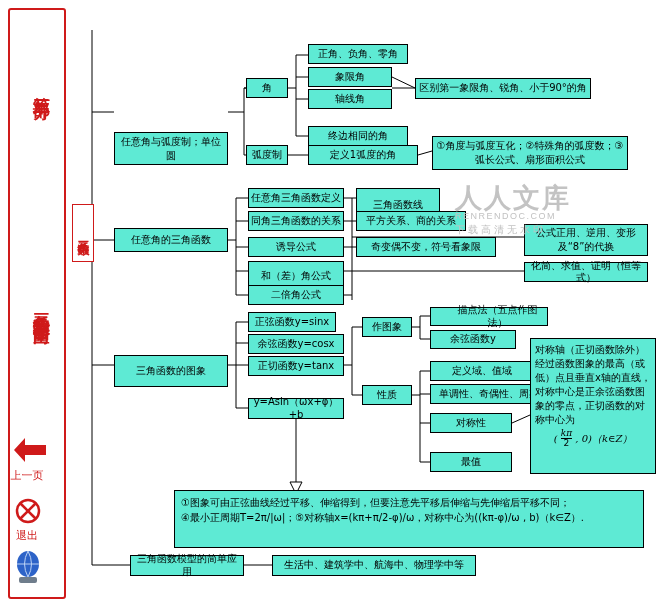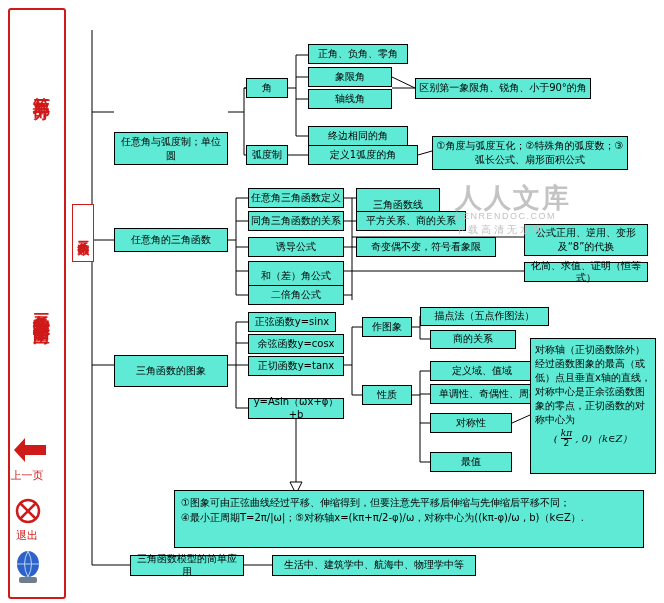--- a/index.html
+++ b/index.html
@@ -220,22 +220,22 @@
   <div class="box" style="left:524px;top:262px;width:124px;height:20px;">化简、求值、证明（恒等式）</div>
 
   <div class="box" style="left:114px;top:355px;width:114px;height:32px;">三角函数的图象</div>
 
   <div class="box" style="left:248px;top:312px;width:88px;height:20px;">正弦函数y=sinx</div>
   <div class="box" style="left:248px;top:334px;width:96px;height:20px;">余弦函数y=cosx</div>
   <div class="box" style="left:248px;top:356px;width:96px;height:20px;">正切函数y=tanx</div>
   <div class="box" style="left:248px;top:398px;width:96px;height:21px;">y=Asin（ωx+φ）+b</div>
 
   <div class="box" style="left:362px;top:317px;width:50px;height:20px;">作图象</div>
-  <div class="box" style="left:420px;top:307px;width:129px;height:19px;">描点法（五点作图法）</div>
-  <div class="box" style="left:430px;top:330px;width:86px;height:19px;">商的关系</div>
+  <div class="box" style="left:430px;top:307px;width:118px;height:19px;padding-left:19px;">描点法（五点作图法）</div>
+  <div class="box" style="left:430px;top:330px;width:86px;height:19px;">余弦函数y</div>
 
   <div class="box" style="left:362px;top:385px;width:50px;height:20px;">性质</div>
   <div class="box" style="left:430px;top:361px;width:104px;height:20px;">定义域、值域</div>
   <div class="box" style="left:430px;top:384px;width:128px;height:20px;">单调性、奇偶性、周期性</div>
   <div class="box" style="left:430px;top:413px;width:82px;height:20px;">对称性</div>
   <div class="box" style="left:430px;top:452px;width:82px;height:20px;">最值</div>
 
   <div class="box left multiline" style="left:530px;top:338px;width:126px;height:136px;align-items:flex-start;padding:4px 4px;flex-direction:column;">
     <span style="display:block;">对称轴（正切函数除外）经过函数图象的最高（或低）点且垂直x轴的直线，对称中心是正余弦函数图象的零点，正切函数的对称中心为</span>
     <span style="display:block;width:100%;text-align:center;margin-top:2px;">

